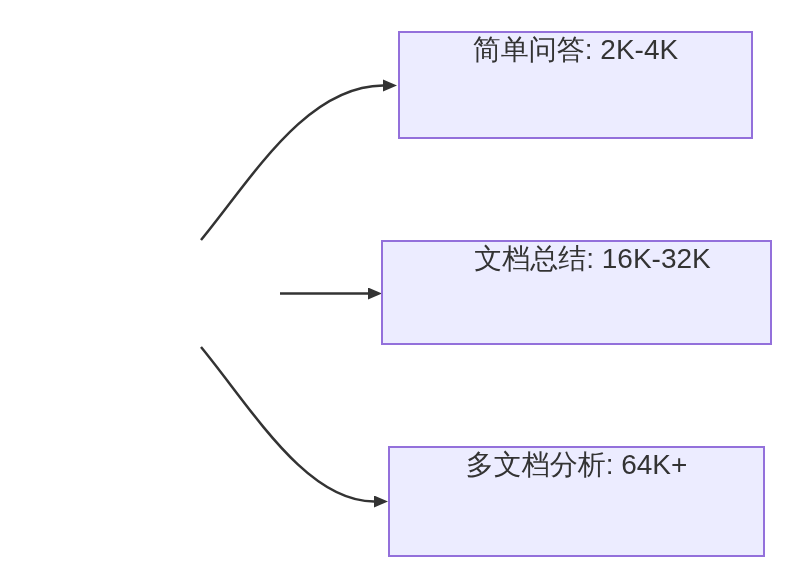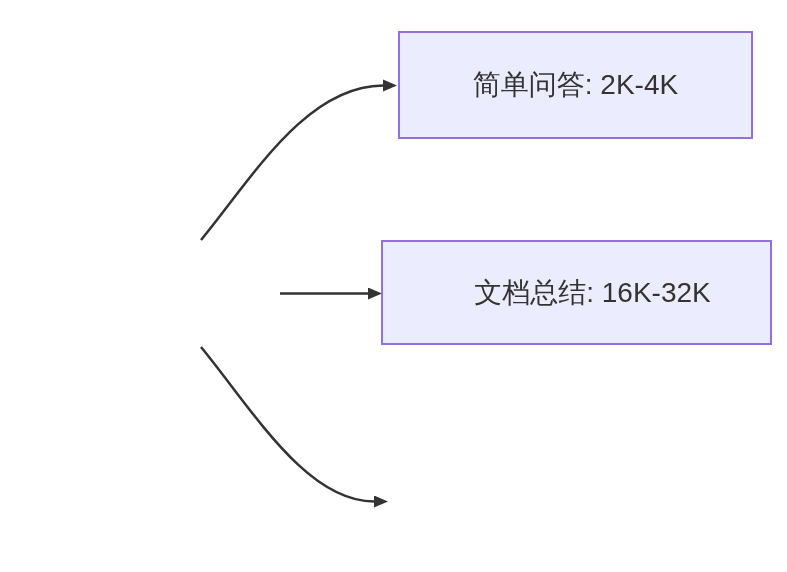--- a/index.html
+++ b/index.html
@@ -26,21 +26,20 @@
     fill: none;
     stroke: #333333;
     stroke-width: 2.5px;
   }
   .node {
     position: absolute;
     box-sizing: border-box;
     background: #ECECFF;
     border: 2px solid #9370DB;
     display: flex;
-    align-items: center;
     justify-content: center;
   }
   .node-label {
     color: #333333;
     font-size: 28px;
     line-height: 1.2;
     white-space: nowrap;
     text-align: center;
   }
   .node-root     { left: 33px;  top: 240px; width: 247px; height: 107px; }
@@ -66,14 +65,17 @@
 
 
   <div class="node node-qa">
     <span class="node-label">简单问答: 2K-4K</span>
   </div>
 
   <div class="node node-summary">
     <span class="node-label">文档总结: 16K-32K</span>
   </div>
 
+  <div class="node node-multidoc">
+    <span class="node-label">多文档分析: 64K+</span>
+  </div>
 
 </div>
 
 </body></html>

